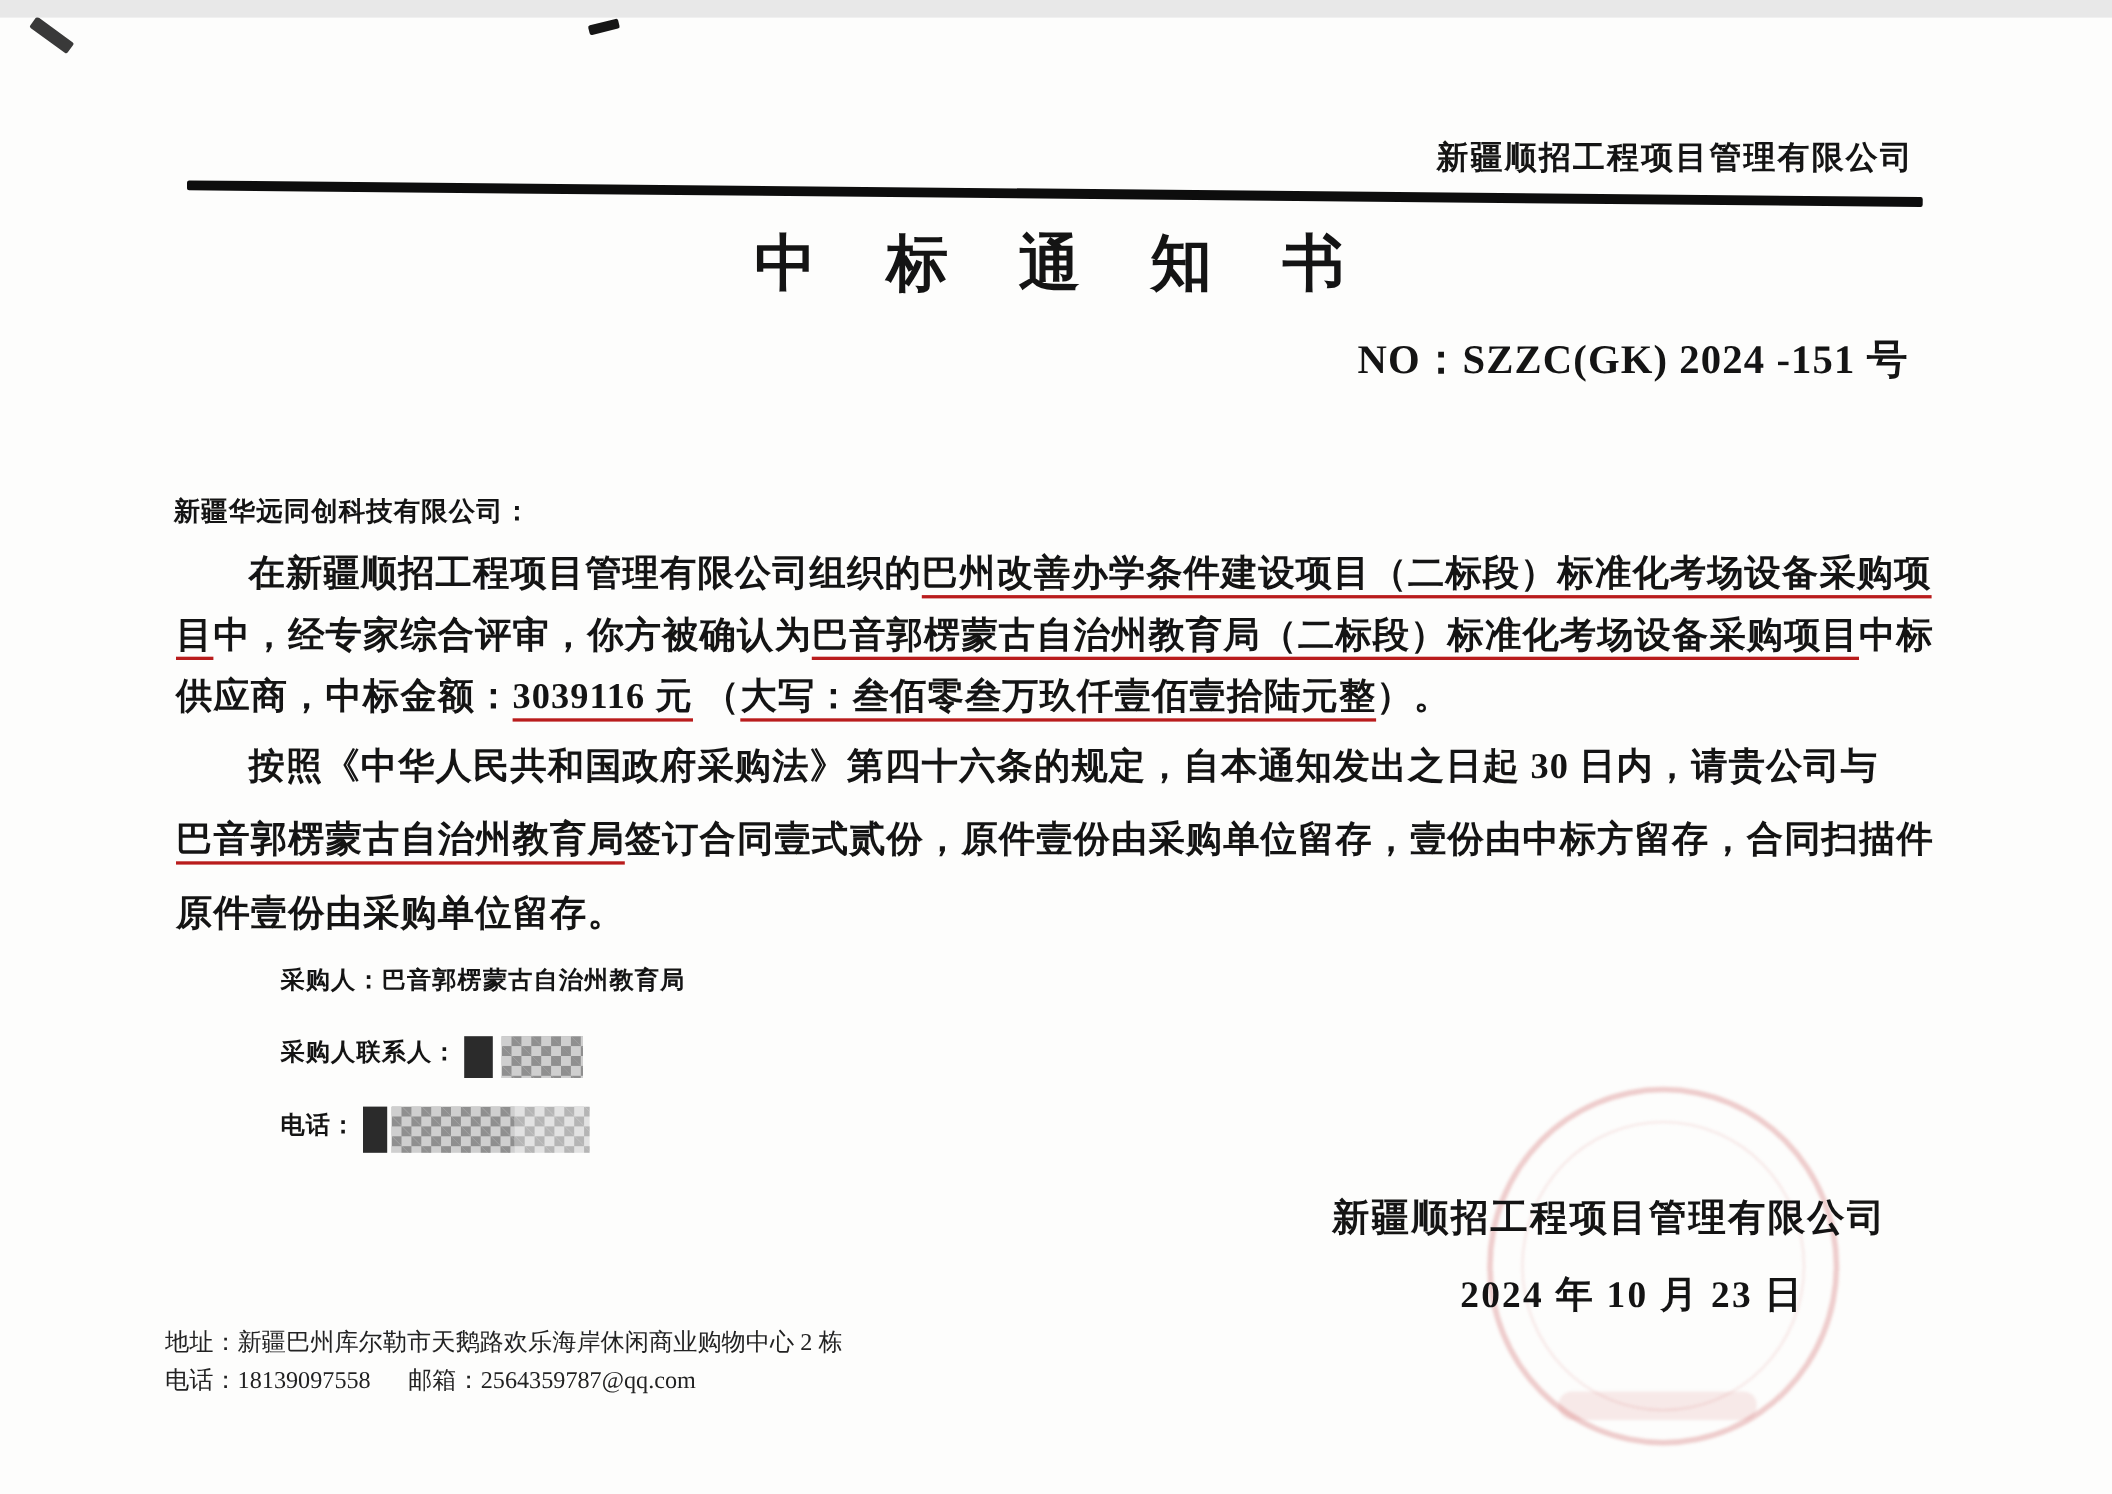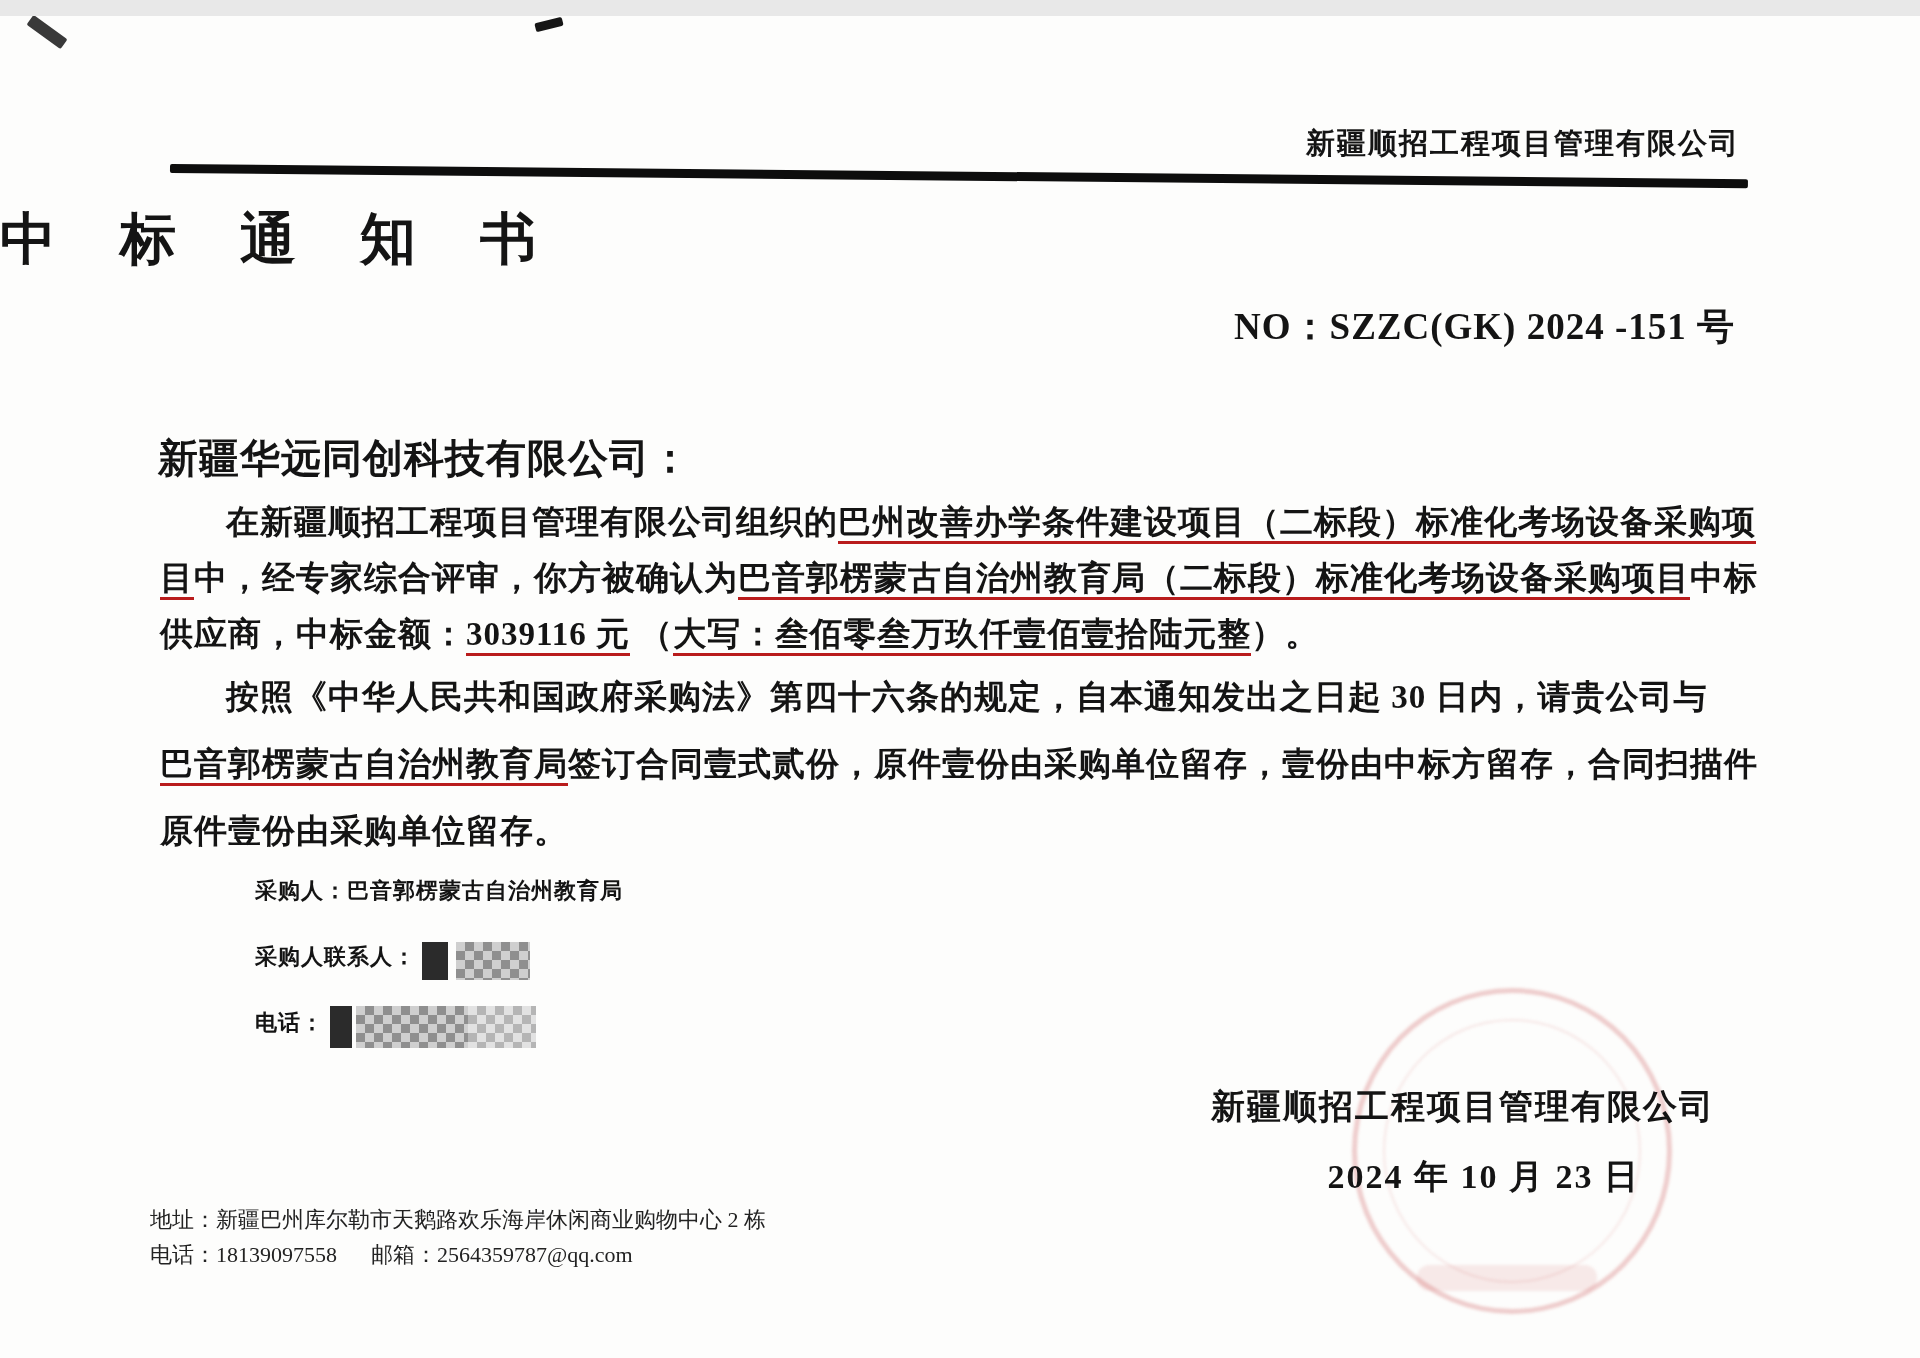--- a/index.html
+++ b/index.html
@@ -19,31 +19,32 @@
   }
   .rule{
     position:absolute;top:148px;left:170px;width:1578px;height:9px;
     background:#0d0d0d;
     transform:rotate(0.55deg);transform-origin:left center;
     border-radius:2px;
   }
   
   .doc-title{
     position:absolute;top:186px;left:0;width:100%;
+    text-align:center;
     font-size:56px;font-weight:800;
     letter-spacing:12px;word-spacing:26px;
   }
   .doc-number{
     position:absolute;top:286px;right:185px;
     font-size:37px;font-weight:700;letter-spacing:1px;
   }
   
   .addressee{
-    position:absolute;top:415px;left:158px;
-    font-size:40px;font-weight:700;letter-spacing:1px;
+    position:absolute;top:433px;left:158px;
+    font-size:24px;font-weight:700;letter-spacing:1px;
   }
   
   .para{
     position:absolute;left:160px;width:1600px;
     font-size:33px;font-weight:700;letter-spacing:1px;
     text-align:left;
   }
   .para1{top:478px;line-height:56px;}
   .para2{top:648px;line-height:67px;font-family:Liberation Serif, serif;}
   .para .doc-line:first-child{text-indent:66px;}

